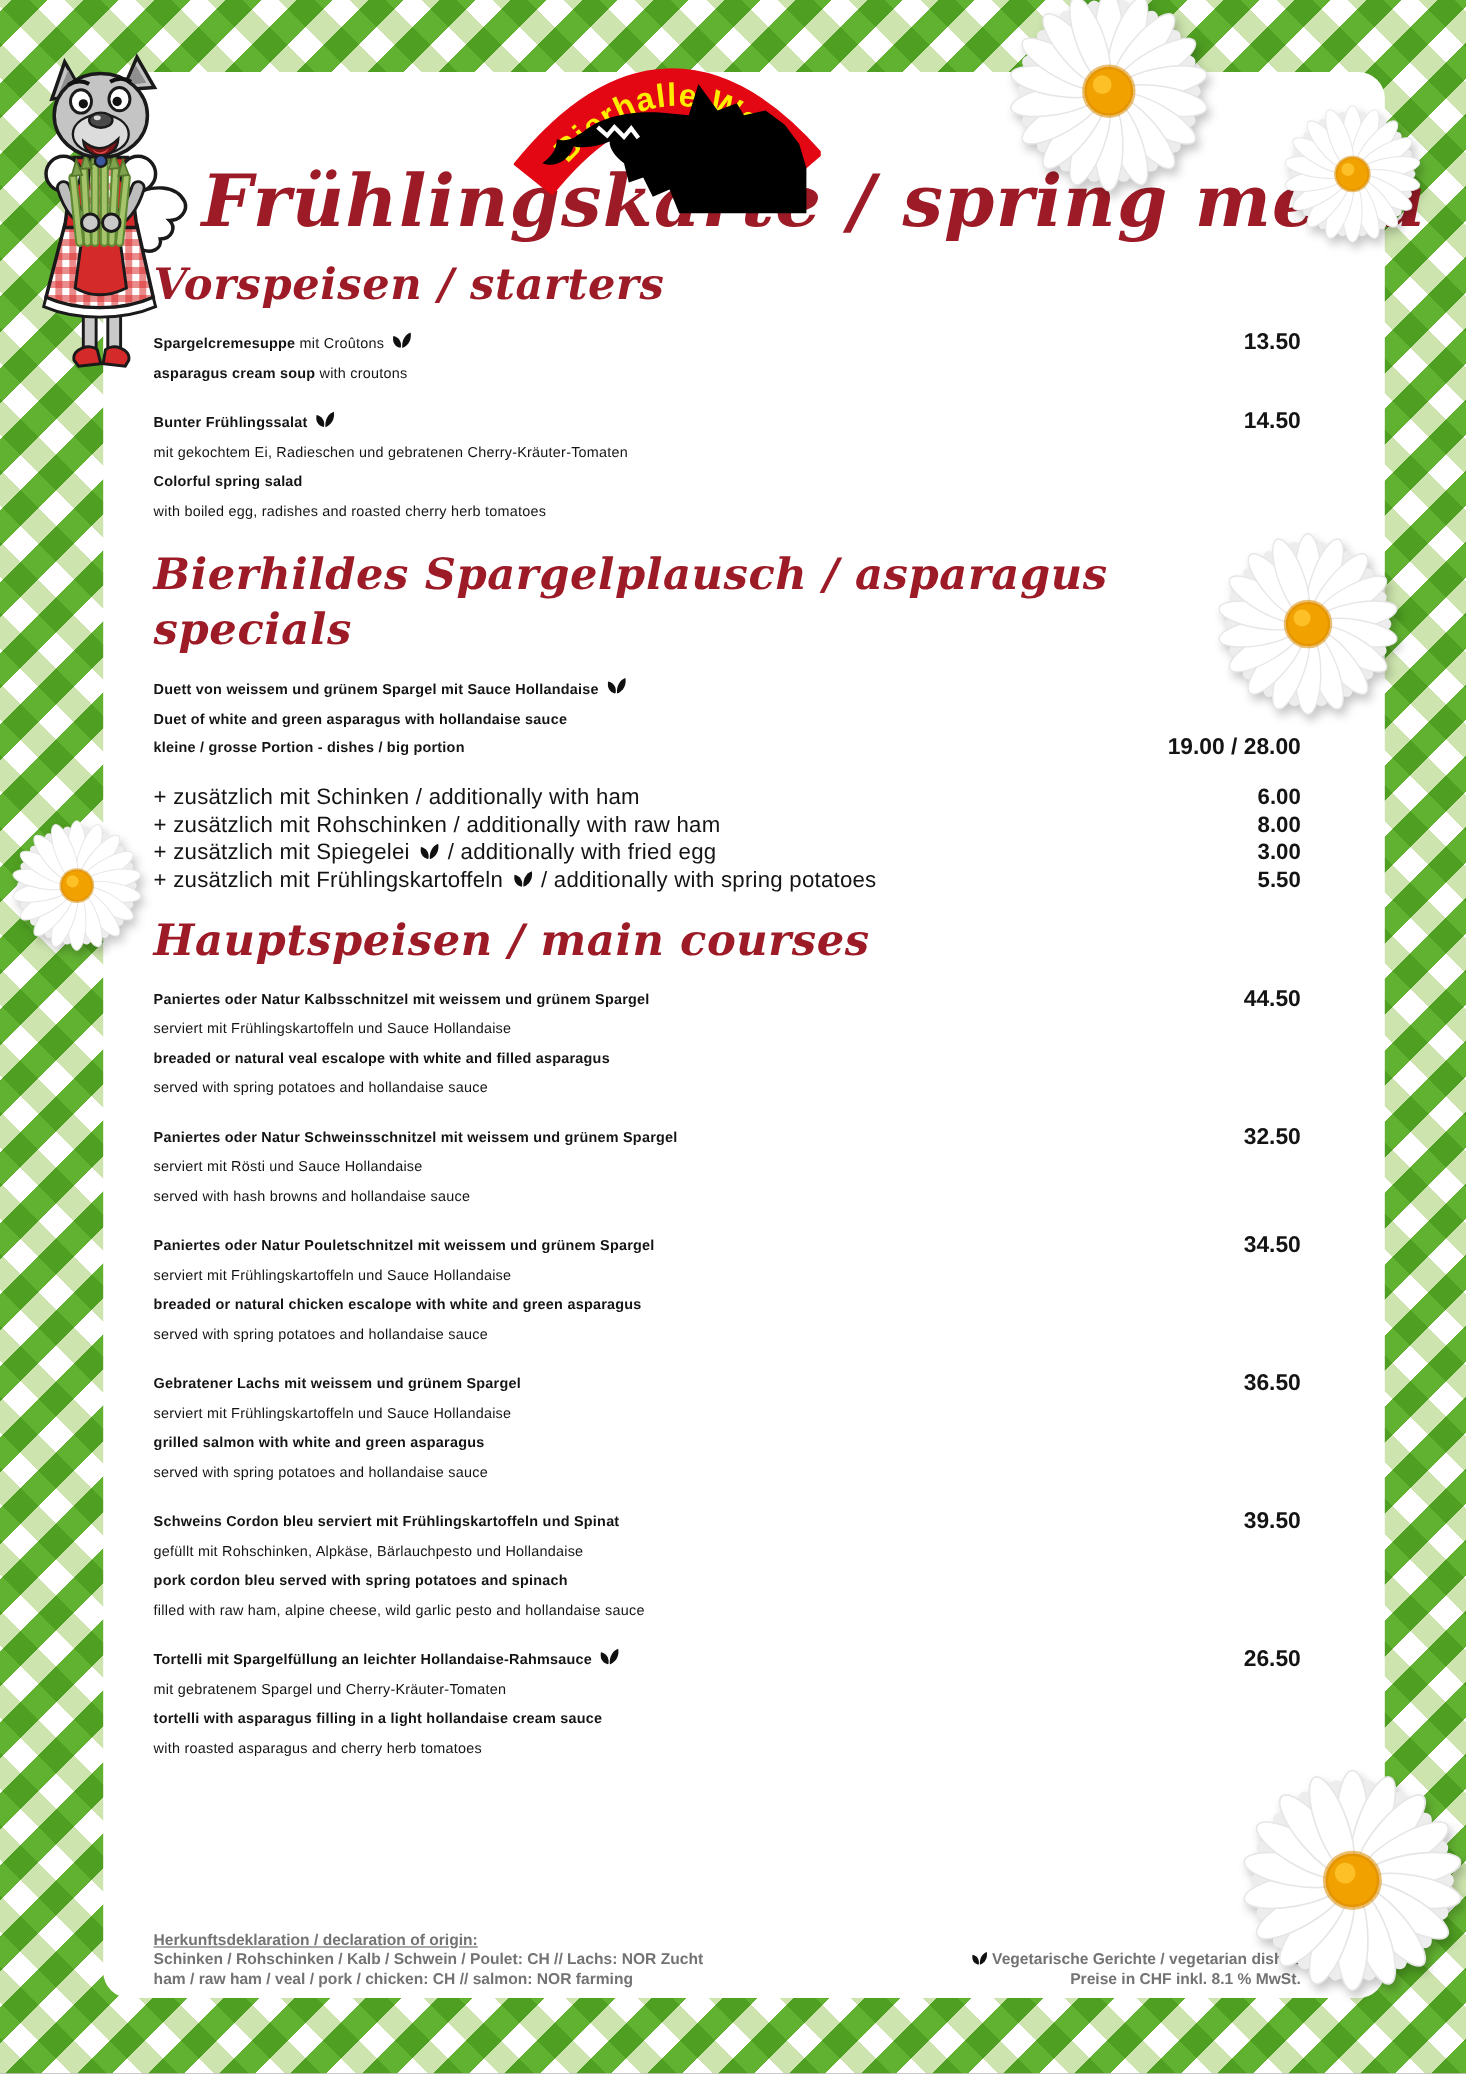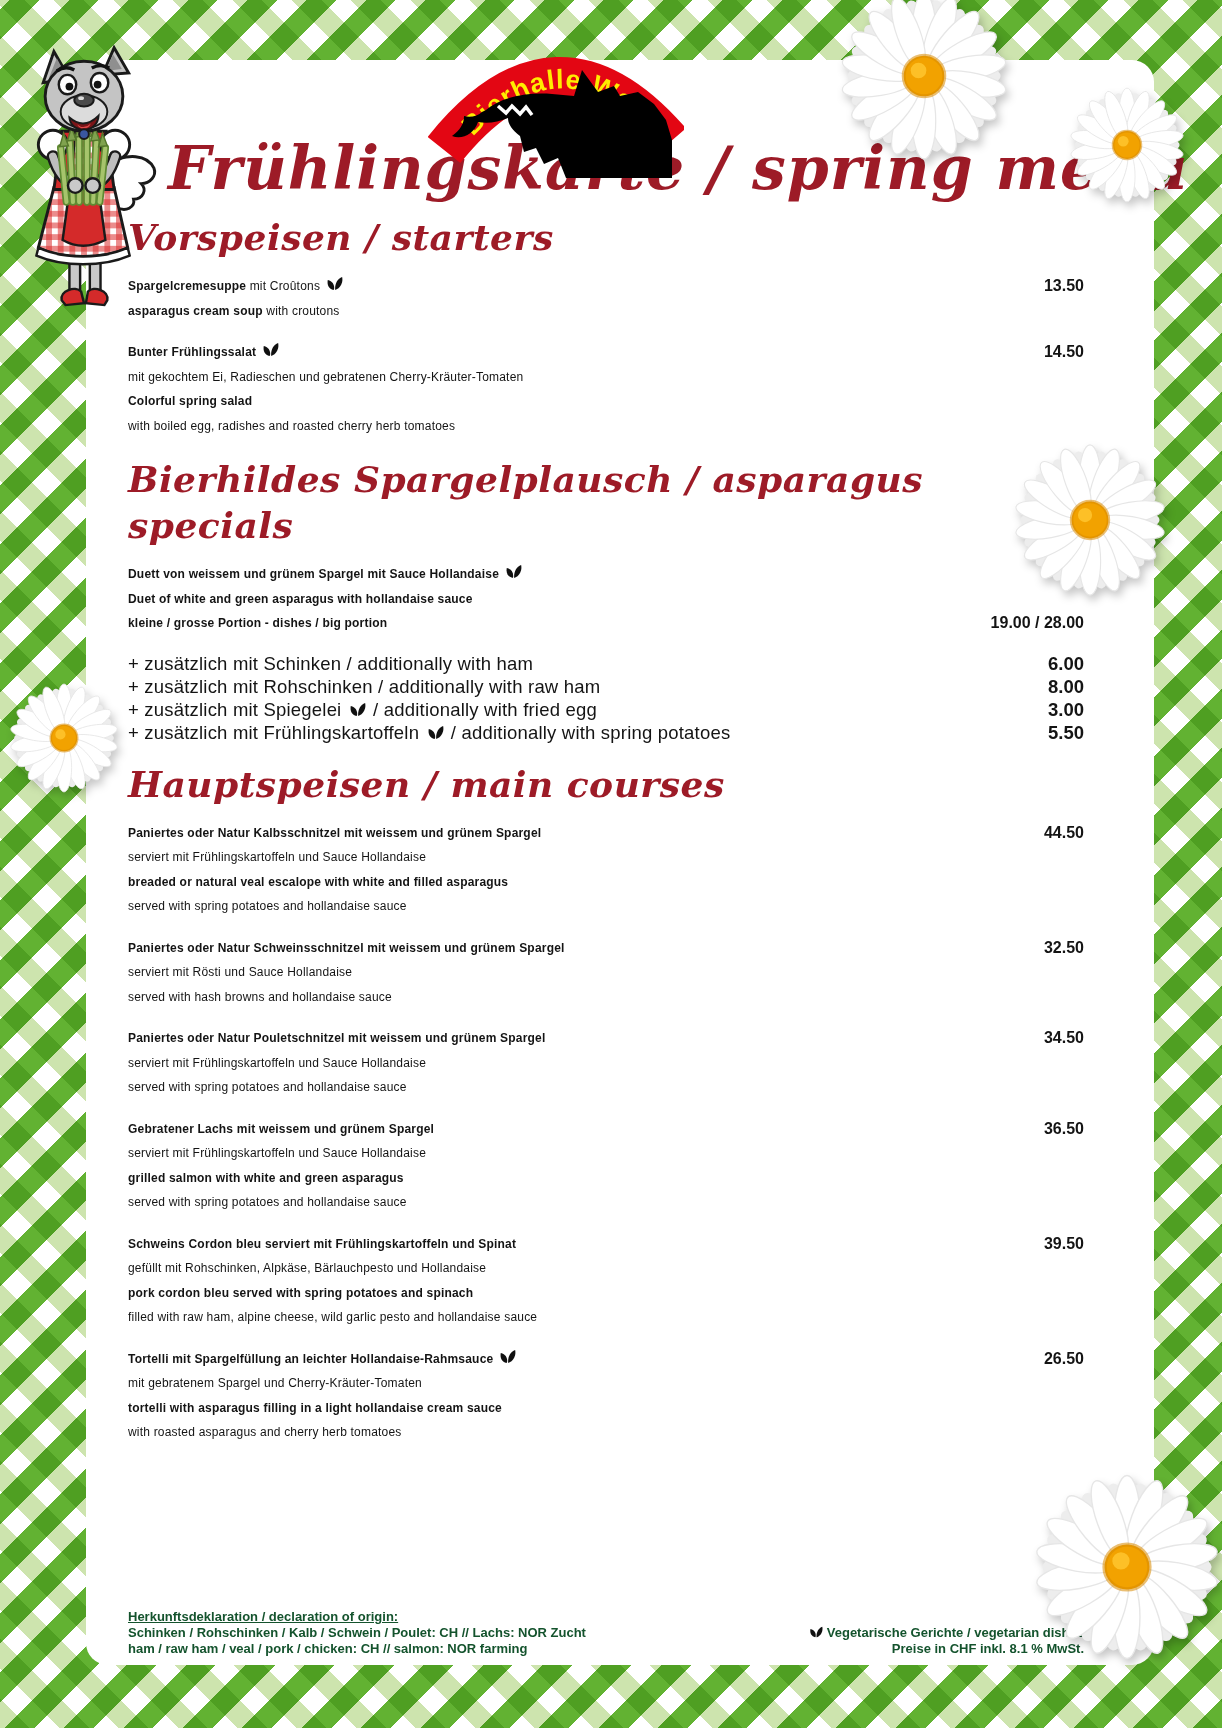--- a/index.html
+++ b/index.html
@@ -15,28 +15,28 @@
   .panel{position:absolute;left:86px;top:60px;right:68px;bottom:63px;background:#fff;border-radius:22px;}
   .content{position:absolute;inset:0;padding:72px 70px 0 42px;z-index:20;}
   .title{font-family:"DejaVu Serif",serif;font-style:italic;font-weight:600;color:#9d1b27;
          font-size:60px;line-height:72px;padding-left:40px;margin:0 0 4px 0;letter-spacing:1px;white-space:nowrap;}
   .section-heading{font-family:"DejaVu Serif",serif;font-style:italic;font-weight:600;color:#9d1b27;
          font-size:36px;line-height:46px;margin:18px 0 14px 0;letter-spacing:.5px;}
   .menu-section:first-child .section-heading{margin-top:10px;}
   .menu-item{position:relative;margin-bottom:17px;padding-right:150px;}
   .item-line{font-size:12px;line-height:24.5px;color:#141414;letter-spacing:.2px;}
   .item-line .b{font-weight:700;}
-  .price{position:absolute;right:0;top:0;font-weight:700;font-size:16px;line-height:24.5px;color:#141414;}
+  .price{position:absolute;right:0;top:0;font-weight:700;font-size:19px;line-height:24.5px;color:#141414;}
   .menu-item.addon{margin-bottom:2px;}
   .menu-item.addon .item-line,.menu-item.addon .price{line-height:21px;font-size:18.5px;}
   .menu-item:not(.addon)+.menu-item.addon{margin-top:9px;}
   .leaf-icon{display:inline-block;width:17px;height:15px;vertical-align:-1px;fill:#101010;margin:0 2px;}
   .footer{position:absolute;left:42px;right:70px;bottom:8px;display:flex;justify-content:space-between;
           align-items:flex-end;z-index:20;}
-  .footer-left div,.footer-right div{font-size:13px;line-height:16px;font-weight:700;color:#14532d;}
+  .footer-left div,.footer-right div{font-size:13px;line-height:16px;font-weight:700;color:#737373;}
   .origin-title{text-decoration:underline;}
   .footer-right{text-align:right;}
   .footer-right .leaf-icon{width:14px;height:12px;margin-right:4px;}
   .daisy{position:absolute;z-index:35;filter:drop-shadow(3px 5px 4px rgba(0,0,0,.22));}
   .mascot{position:absolute;left:8px;top:36px;width:152px;height:272px;z-index:40;}
   .logo{position:absolute;left:428px;top:36px;width:256px;height:142px;z-index:40;}
   .hidden-defs{position:absolute;width:0;height:0;overflow:hidden;}
 </style>
 </head>
 <body>
@@ -182,20 +182,21 @@
                 <div class="item-line"><span class="b">Paniertes oder Natur Schweinsschnitzel mit weissem und grünem Spargel</span></div>
                 <div class="item-line"><span>serviert mit Rösti und Sauce Hollandaise</span></div>
                 <div class="item-line"><span>served with hash browns and hollandaise sauce</span></div>
               </div>
               <div class="price" style="top: 0px;">32.50</div>
             </div>
             <div class="menu-item">
               <div class="item-lines">
                 <div class="item-line"><span class="b">Paniertes oder Natur Pouletschnitzel mit weissem und grünem Spargel</span></div>
                 <div class="item-line"><span>serviert mit Frühlingskartoffeln und Sauce Hollandaise</span></div>
+                <div class="item-line"><span class="b">breaded or natural chicken escalope with white and green asparagus</span></div>
                 <div class="item-line"><span>served with spring potatoes and hollandaise sauce</span></div>
               </div>
               <div class="price" style="top: 0px;">34.50</div>
             </div>
             <div class="menu-item">
               <div class="item-lines">
                 <div class="item-line"><span class="b">Gebratener Lachs mit weissem und grünem Spargel</span></div>
                 <div class="item-line"><span>serviert mit Frühlingskartoffeln und Sauce Hollandaise</span></div>
                 <div class="item-line"><span class="b">grilled salmon with white and green asparagus</span></div>
                 <div class="item-line"><span>served with spring potatoes and hollandaise sauce</span></div>

